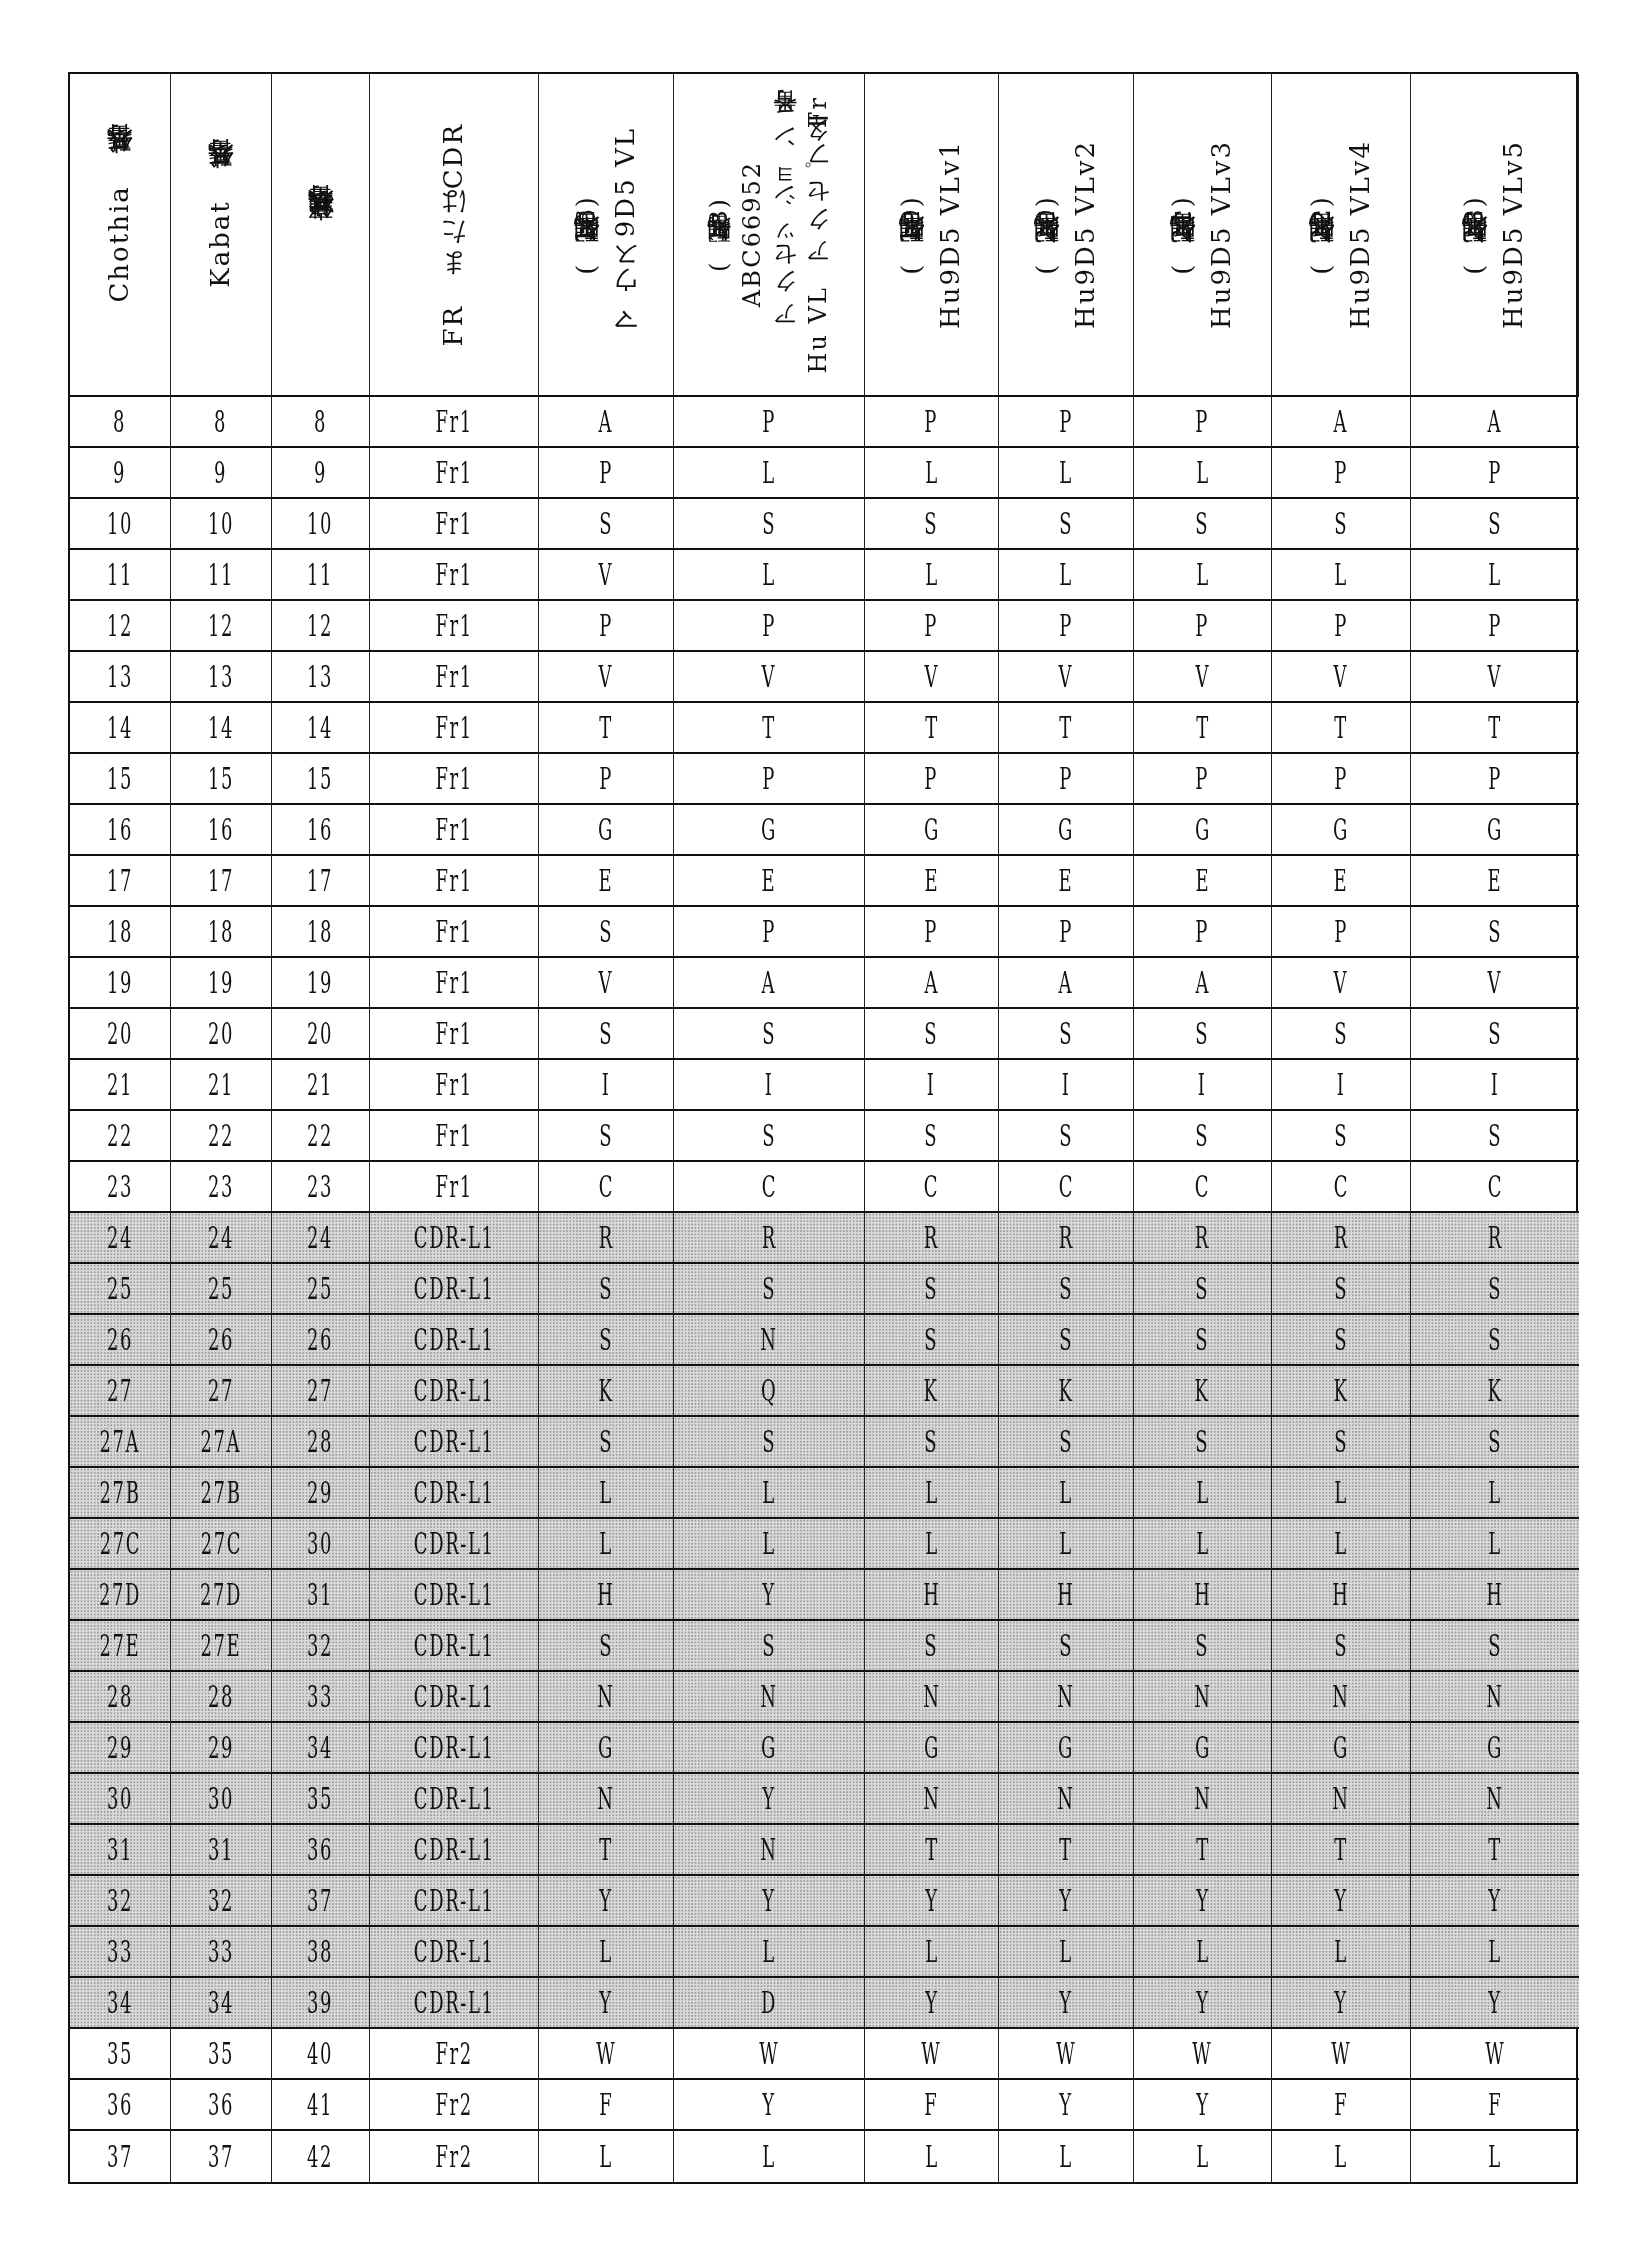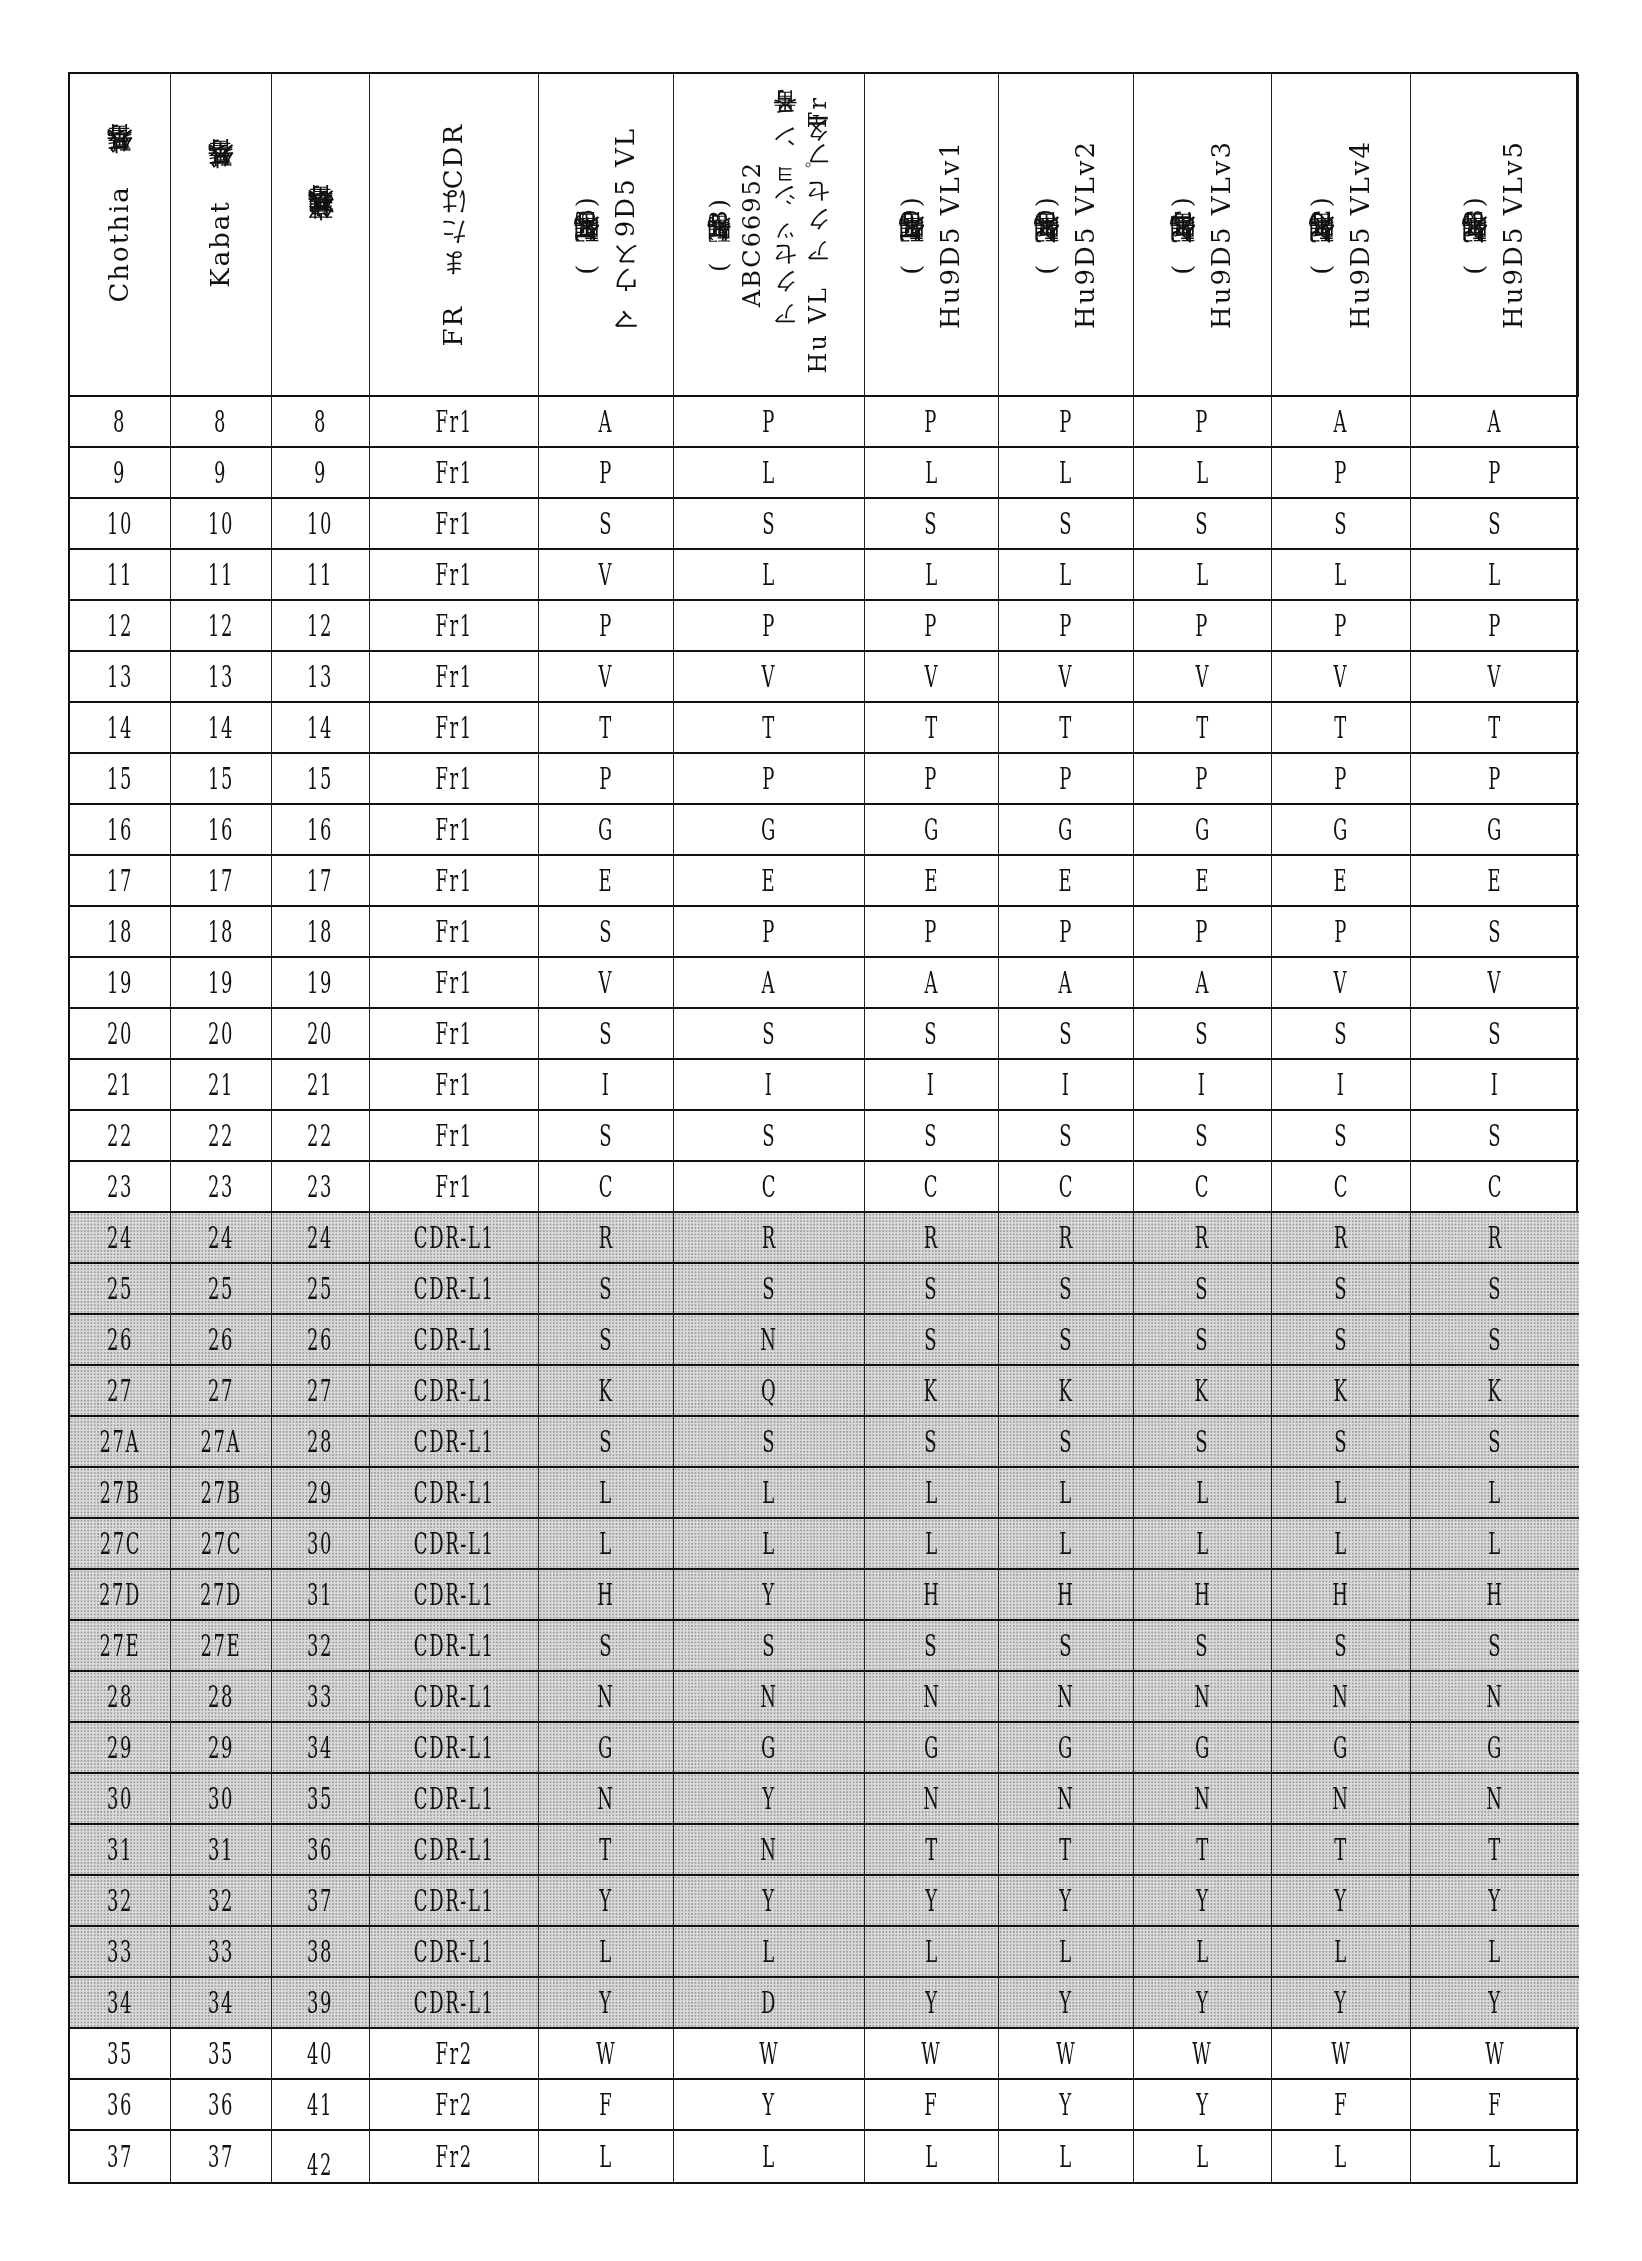--- a/index.html
+++ b/index.html
@@ -1193,21 +1193,21 @@
       </div>
       <div class="cell last">
         <span>F</span>
       </div>
       <div class="cell" style="border-bottom: none;">
         <span>37</span>
       </div>
       <div class="cell" style="border-bottom: none;">
         <span>37</span>
       </div>
-      <div class="cell" style="border-bottom: none; align-items: flex-end;">
+      <div class="cell" style="border-bottom: none;">
         <span>42</span>
       </div>
       <div class="cell" style="border-bottom: none;">
         <span>Fr2</span>
       </div>
       <div class="cell" style="border-bottom: none;">
         <span>L</span>
       </div>
       <div class="cell" style="border-bottom: none;">
         <span>L</span>

